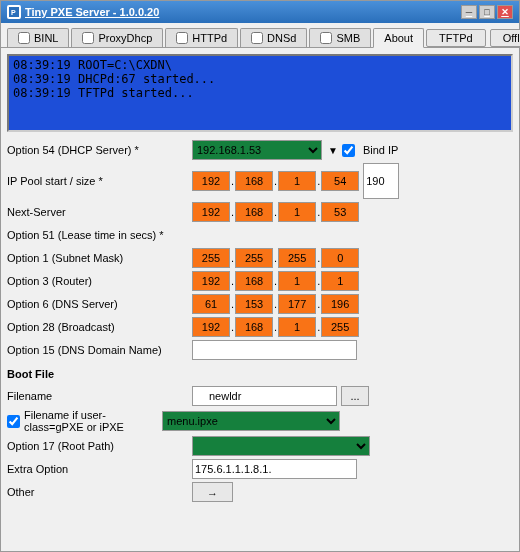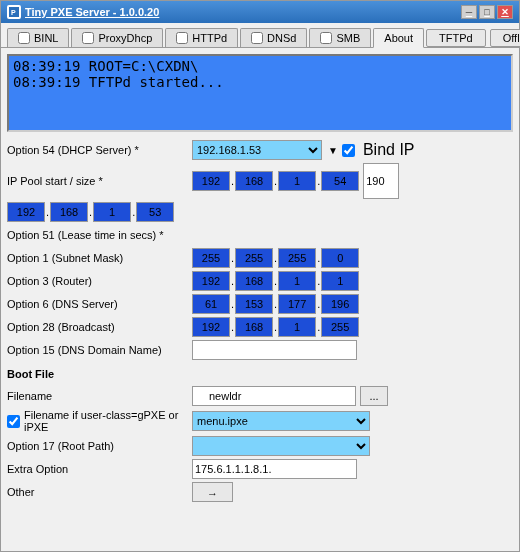--- a/index.html
+++ b/index.html
@@ -122,25 +122,25 @@
       background: #e8e8e8;
       cursor: pointer;
       font-size: 11px;
       border-radius: 2px;
     }
 
     
     .log-area {
       margin: 6px 6px 4px 6px;
       border: 2px inset #ccc;
-      background: #3b82f6;
+      background: #1d4ed8;
       height: 78px;
       overflow-y: auto;
       padding: 2px 4px;
-      font-size: 14px;
+      font-size: 12px;
       font-family: monospace;
       flex-shrink: 0;
     }
 
     .log-line {
       white-space: nowrap;
     }
 
     
     .form-area {
@@ -176,43 +176,43 @@
       align-items: center;
       gap: 0;
     }
 
     .ip-seg {
       width: 38px;
       text-align: center;
       border: 1px solid #999;
       height: 20px;
       font-size: 11px;
-      background: #1d4ed8;
+      background: #f97316;
     }
 
     .ip-dot {
       padding: 0 1px;
       font-size: 11px;
     }
 
     .select-input {
       border: 1px solid #999;
-      background: #7dd3fc;
+      background: #15803d;
       font-size: 11px;
       height: 20px;
     }
 
     .dhcp-server-row {
       display: flex;
       align-items: center;
       gap: 4px;
     }
 
     .bind-ip-label {
-      font-size: 16px;
+      font-size: 11px;
       margin-left: 4px;
     }
 
     .pool-size-input {
       width: 36px;
       border: 1px solid #999;
       background: white;
       font-size: 11px;
       height: 36px;
       padding: 1px 2px;
@@ -230,21 +230,21 @@
       font-size: 11px;
     }
 
     .filename-row {
       display: flex;
       align-items: center;
       gap: 4px;
     }
 
     .filename-input {
-      width: 164px;
+      width: 145px;
       padding-left: 16px;
     }
 
     .browse-btn {
       width: 28px;
       height: 20px;
       border: 1px solid #999;
       background: #e8e8e8;
       font-size: 11px;
       cursor: pointer;
@@ -320,20 +320,21 @@
       <span>About</span>
     </div>
     <div class="action-btns">
       <button class="action-btn">TFTPd</button>
       <button class="action-btn">Offline</button>
     </div>
   </div>
 
   <div class="log-area">
     <div class="log-line">08:39:19 ROOT=C:\CXDN\</div>
+    <div class="log-line">08:39:19 DHCPd:67 started...</div>
     <div class="log-line">08:39:19 TFTPd started...</div>
   </div>
 
   <div class="form-area">
 
     <div class="form-row">
       <span class="form-label">Option 54 (DHCP Server) *</span>
       <div class="dhcp-server-row">
         <select class="select-input" style="width:130px;">
           <option>192.168.1.53</option>
@@ -352,20 +353,21 @@
         <input class="ip-seg form-input" value="168" style="">
         <span class="ip-dot">.</span>
         <input class="ip-seg form-input" value="1" style="">
         <span class="ip-dot">.</span>
         <input class="ip-seg form-input" value="54" style="">
         <input class="pool-size-input form-input" value="190" style="">
       </div>
     </div>
 
     <div class="form-row">
+      <span class="form-label">Next-Server</span>
       <div class="ip-group">
         <input class="ip-seg form-input" value="192" style="">
         <span class="ip-dot">.</span>
         <input class="ip-seg form-input" value="168" style="">
         <span class="ip-dot">.</span>
         <input class="ip-seg form-input" value="1" style="">
         <span class="ip-dot">.</span>
         <input class="ip-seg form-input" value="53" style="">
       </div>
     </div>
@@ -437,21 +439,21 @@
 
     <div class="form-row">
       <span class="form-label">Filename</span>
       <div class="filename-row">
         <input class="form-input filename-input" value="newldr" style="">
         <button class="browse-btn">...</button>
       </div>
     </div>
 
     <div class="form-row">
-      <div class="checkbox-row" style="width:185px; flex-shrink:0;">
+      <div class="checkbox-row" style="width:155px; flex-shrink:0;">
         <input type="checkbox" checked="" style="">
         <span>Filename if user-class=gPXE or iPXE</span>
       </div>
       <select class="select-input full-select">
         <option>menu.ipxe</option>
       </select>
     </div>
 
     <div class="form-row">
       <span class="form-label">Option 17 (Root Path)</span>

